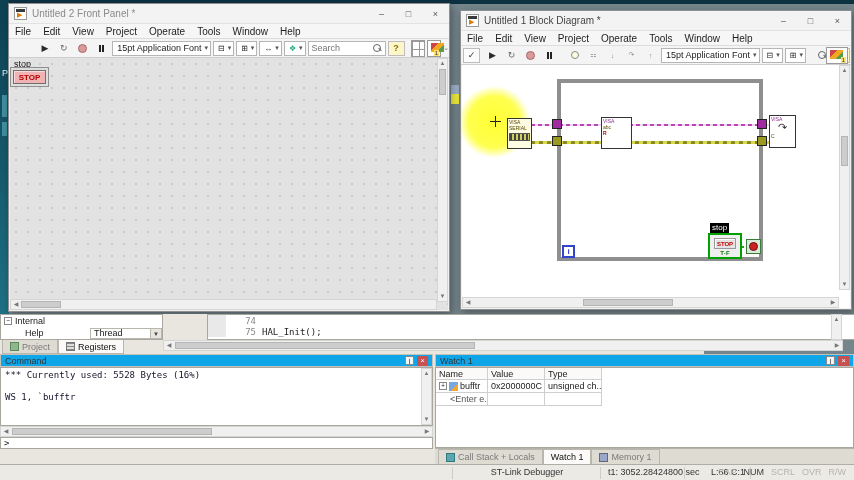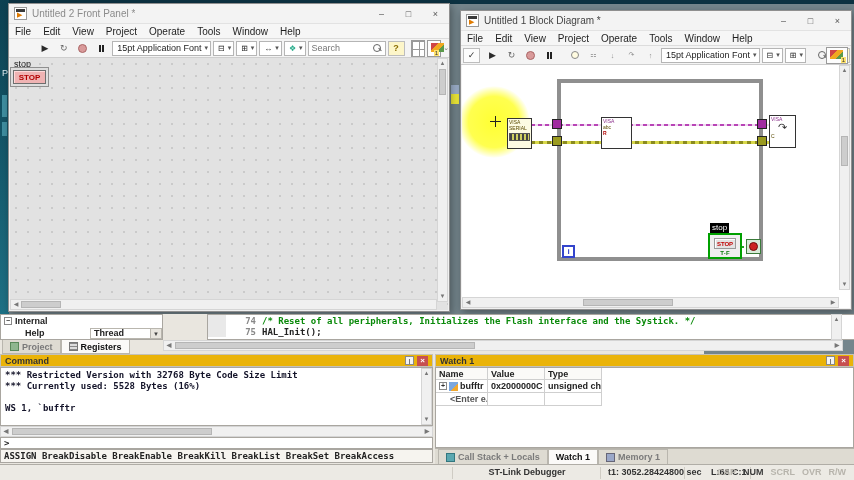--- a/index.html
+++ b/index.html
@@ -120,22 +120,22 @@
   .bd-stop-term .mini-btn { margin:3px 4px 0 4px; height:11px; background:#e3e3e3;
      border:1px solid #9a9a9a; box-shadow:inset 1px 1px 0 #fff; color:#c00000;
      font-size:6px; font-weight:bold; display:flex; align-items:center; justify-content:center; }
   .bd-stop-term .tf { text-align:center; font-size:6px; line-height:8px; color:#0a7a0a; font-weight:bold; }
   .cond-term { position:absolute; width:15px; height:15px; border:1px solid #3a7a3a; background:#d9ead9;
                display:flex; align-items:center; justify-content:center; }
   .cond-term .stop-dot { width:9px; height:9px; border-radius:50%; background:#cc2222; border:1px solid #6e0e0e; }
 
   
   #uv { position:absolute; left:0; top:314px; width:704px; height:166px; background:#e9e6df;
-        font-size:9px; color:#222;font-weight:bold; }
-  .panel-title { position:absolute; height:13px; background:#eab308; border:1px solid #c4c1b8;
+        font-size:9px; color:#222; }
+  .panel-title { position:absolute; height:13px; background:#0ea5e9; border:1px solid #c4c1b8;
                  display:flex; align-items:center; padding:0 4px; font-size:9px; color:#333; }
   .pt-icons { margin-left:auto; display:flex; gap:3px; align-items:center; }
   .pin-icon { width:9px; height:9px; border:1px solid #8a8a8a; background:#f4f4f4; position:relative; }
   .pin-icon::after { content:""; position:absolute; left:3px; top:2px; width:1px; height:5px; background:#777; }
   .x-icon { width:11px; height:10px; background:#c75050; color:#fff; font-size:8px; line-height:9px;
             text-align:center; }
   .white-box { position:absolute; background:#fff; border:1px solid #a9a6a0; }
   .mono { font-family:"DejaVu Sans Mono","Liberation Mono",monospace; }
 
   
@@ -416,21 +416,20 @@
       <span class="uv-tab active">
         <span class="mini-ic" style="background:linear-gradient(#888 1px,transparent 1px) 0 0/3px 3px,#ddd;border:1px solid #777;"></span>
         <span>Registers</span>
       </span>
     </div>
 
     <div class="white-box mono" style="left:163px;top:0;width:668px;height:26px;margin-left:44px;">
       <div class="ed-row">
         <span class="ed-margin"></span>
         <span class="ed-num">74</span>
-        <span class="ed-code ed-comment">/* Reset of all peripherals, Initializes the Flash interface and the Systick. */</span>
       </div>
       <div class="ed-row">
         <span class="ed-margin"></span>
         <span class="ed-num">75</span>
         <span class="ed-code" style="color:#222;">HAL_Init();</span>
       </div>
     </div>
     <div class="sb-v" style="left:831px;top:0;height:26px;">
       <span class="sb-arrow" style="top:0;">▲</span>
     </div>
@@ -441,39 +440,35 @@
     </div>
 
     <div class="panel-title" style="left:0;top:40px;width:433px;">
       <span>Command</span>
       <span class="pt-icons">
         <span class="pin-icon"></span>
         <span class="x-icon">×</span>
       </span>
     </div>
     <div class="white-box mono" style="left:0;top:53px;width:433px;height:59px;padding:2px 4px;">
-        <span class="cmd-line">*** Restricted Version with 32768 Byte Code Size Limit</span>
         <span class="cmd-line">*** Currently used: 5528 Bytes (16%)</span>
         <span class="cmd-line"></span>
         <span class="cmd-line">WS 1, `bufftr</span>
       </div>
     <div class="sb-v" style="left:421px;top:54px;height:57px;">
       <span class="sb-arrow" style="top:0;">▲</span>
       <span class="sb-arrow" style="bottom:0;">▼</span>
     </div>
     <div class="sb-h" style="left:0;top:112px;width:433px;">
       <span class="sb-arrow h" style="left:0;">◀</span>
       <span class="sb-thumb" style="top:1px;bottom:1px;left:11px;width:200px;"></span>
       <span class="sb-arrow h" style="right:0;">▶</span>
     </div>
     <div class="white-box mono" style="left:0;top:123px;width:433px;height:12px;padding-left:3px;font-size:9px;line-height:10px;color:#222;">
       <span>&gt;</span>
-    </div>
-    <div class="white-box mono" style="left:0;top:135px;width:433px;height:14px;background:#f6f4ef;padding-left:3px;font-size:9px;line-height:12px;color:#222;white-space:nowrap;overflow:hidden;">
-      <span>ASSIGN BreakDisable BreakEnable BreakKill BreakList BreakSet BreakAccess</span>
     </div>
 
     <div class="panel-title" style="left:435px;top:40px;width:419px;">
       <span>Watch 1</span>
       <span class="pt-icons">
         <span class="pin-icon"></span>
         <span class="x-icon">×</span>
       </span>
     </div>
     <div class="white-box" style="left:435px;top:53px;width:419px;height:81px;">

